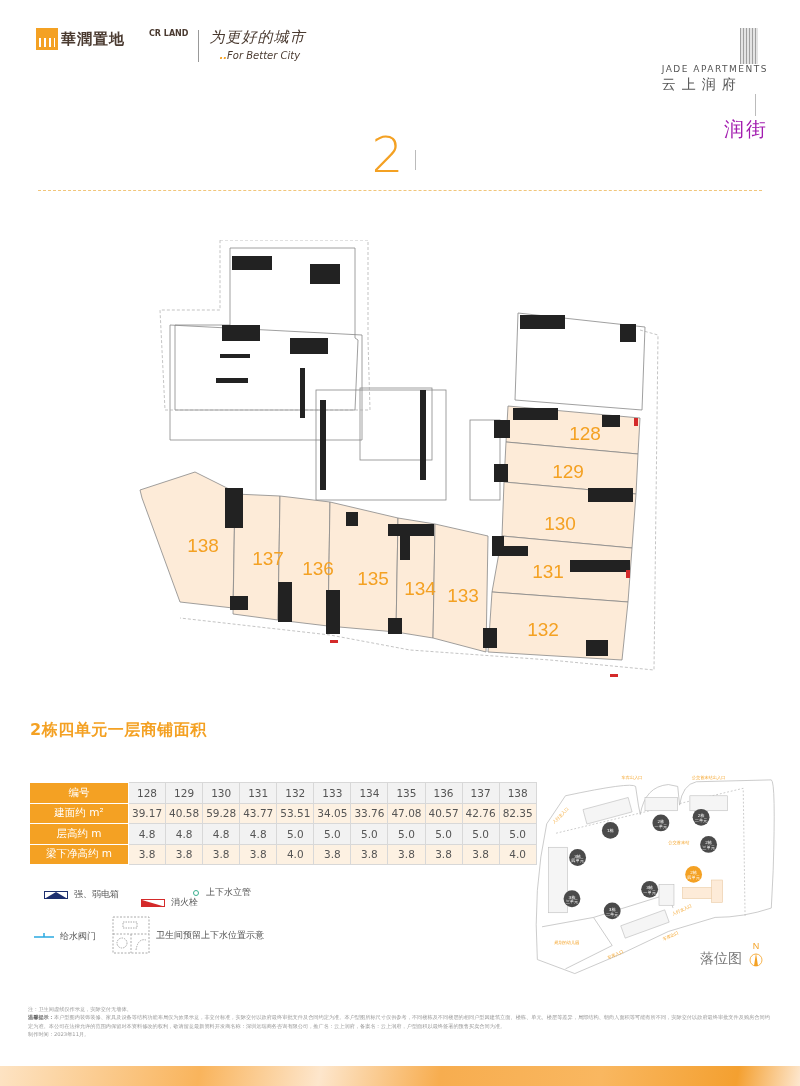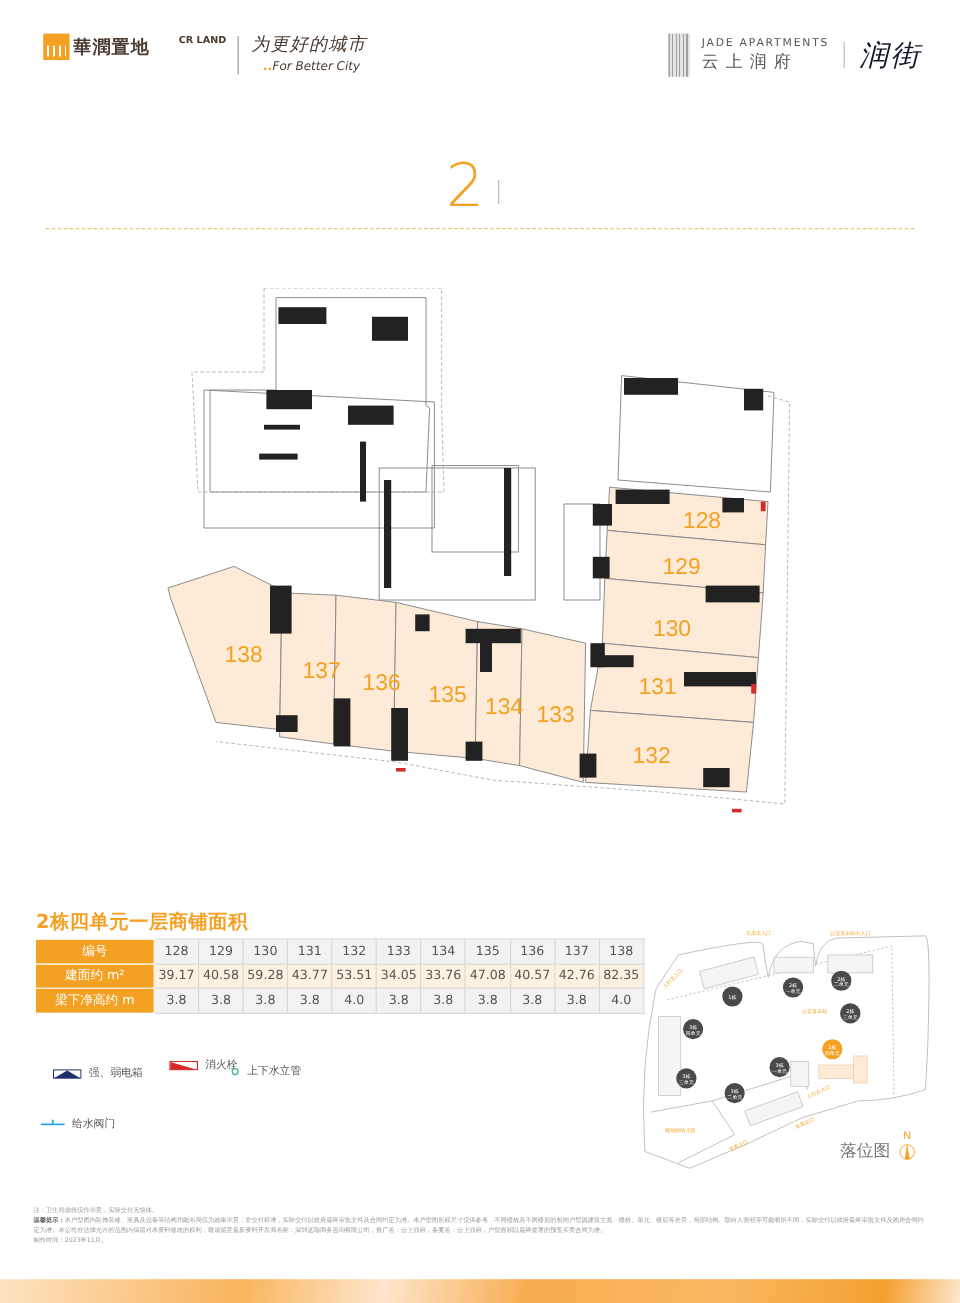--- a/index.html
+++ b/index.html
@@ -14,43 +14,43 @@
   .crl-mark:after { content: ""; position: absolute; left: 3px; right: 3px; bottom: 3px; height: 9px;
     background: repeating-linear-gradient(90deg, #fff 0 2px, transparent 2px 5px); }
   .crl-cn { font-size: 15px; font-weight: bold; color: #4a3a30; letter-spacing: 1px; }
   .crl-en { font-size: 8px; font-weight: bold; color: #4a3a30; margin-left: 24px; margin-top: 1px; }
   .hdr-sep { width: 1px; height: 32px; background: #999; margin: 2px 10px 0; }
   .slogan { display: flex; flex-direction: column; }
   .slogan-cn { font-size: 15px; color: #4a3a30; font-style: italic; letter-spacing: 1px; }
   .slogan-en { font-size: 10px; color: #4a3a30; font-style: italic; margin-top: 3px; margin-left: 10px; }
   .slogan-en b { color: #f4a123; }
 
-  .hdr-right { position: absolute; right: 32px; top: 28px; display: flex; align-items: center; }
+  .hdr-right { position: absolute; right: 32px; top: 28px; display: flex; align-items: flex-end; flex-direction: column; }
   .jade-mark { width: 18px; height: 36px; margin-right: 10px;
     background: repeating-linear-gradient(90deg, #888 0 1px, #ddd 1px 3px); opacity: .8; }
   .jade-text { display: flex; flex-direction: column; }
   .jade-en { font-size: 9px; color: #555; letter-spacing: 1.5px; }
   .jade-cn { font-size: 14px; color: #555; letter-spacing: 6px; margin-top: 2px; }
-  .runjie { font-size: 24px; color: #0f172a; letter-spacing: 2px; font-weight: 300; font-style: italic; }
+  .runjie { font-size: 20px; color: #a21caf; letter-spacing: 2px; font-weight: 300; }
   .hdr-sep2 { width: 1px; height: 22px; background: #bbb; margin: 0 12px; }
 
   
   .title { position: absolute; left: 0; width: 800px; top: 130px; text-align: center; display: flex; justify-content: center; align-items: flex-end; }
   .title-num { font-size: 50px; color: #f4a123; font-weight: 200; line-height: 50px; }
   .title-unit { font-size: 32px; color: #f4a123; margin-left: 4px; line-height: 44px; letter-spacing: 1px; }
   .title-bar { width: 1px; height: 20px; background: #bbb; margin: 0 12px 10px; }
   .title-main { font-size: 32px; color: #555; line-height: 44px; letter-spacing: 2px; }
   .title-rule { position: absolute; left: 38px; right: 38px; top: 190px; border-top: 1px dashed #f1c57a; }
 
   
   .plan { position: absolute; left: 130px; top: 240px; width: 540px; height: 440px; }
   .plan svg { width: 100%; height: 100%; }
 
   
-  .tbl-title { position: absolute; left: 30px; top: 758px; font-size: 16px; font-weight: bold; color: #f4a123; letter-spacing: 0.5px; }
+  .tbl-title { position: absolute; left: 30px; top: 720px; font-size: 16px; font-weight: bold; color: #f4a123; letter-spacing: 0.5px; }
   table.areas { position: absolute; left: 29px; top: 782px; border-collapse: collapse; font-size: 10.5px; }
   table.areas td { border: 1px solid #d8d8d8; height: 20.5px; text-align: center; color: #555; padding: 0 3px; }
   table.areas td.hd { background: #f4a123; color: #fff; width: 99px; border-color: #fff; }
   table.areas tr:nth-child(odd) td.v { background: #f2f2f2; width: 37px; }
   table.areas tr:nth-child(even) td.v { background: #fdf1e2; width: 37px; }
 
   
   .legend { position: absolute; left: 28px; top: 880px; width: 300px; height: 80px; font-size: 9px; color: #555; }
   .lg { position: absolute; display: flex; align-items: center; }
   .lg-label { margin-left: 6px; }
@@ -213,20 +213,34 @@
     <td class="v">43.77</td>
     <td class="v">53.51</td>
     <td class="v">34.05</td>
     <td class="v">33.76</td>
     <td class="v">47.08</td>
     <td class="v">40.57</td>
     <td class="v">42.76</td>
     <td class="v">82.35</td>
   </tr>
   <tr>
+    <td class="hd">层高约 m</td>
+    <td class="v">4.8</td>
+    <td class="v">4.8</td>
+    <td class="v">4.8</td>
+    <td class="v">4.8</td>
+    <td class="v">5.0</td>
+    <td class="v">5.0</td>
+    <td class="v">5.0</td>
+    <td class="v">5.0</td>
+    <td class="v">5.0</td>
+    <td class="v">5.0</td>
+    <td class="v">5.0</td>
+  </tr>
+  <tr>
     <td class="hd">梁下净高约 m</td>
     <td class="v">3.8</td>
     <td class="v">3.8</td>
     <td class="v">3.8</td>
     <td class="v">3.8</td>
     <td class="v">4.0</td>
     <td class="v">3.8</td>
     <td class="v">3.8</td>
     <td class="v">3.8</td>
     <td class="v">3.8</td>
@@ -237,39 +251,50 @@
   </table>
 
 <div class="legend">
   <div class="lg" style="left:16px;top:8px;align-items:center;">
     <svg width="24" height="8">
         <rect x="0.5" y="0.5" width="23" height="7" fill="#fff" stroke="#1d2f6f"></rect>
         <polygon points="1,7.5 12,1 23,7.5" fill="#1d2f6f"></polygon>
       </svg>
     <span class="lg-label">强、弱电箱</span>
   </div>
-  <div class="lg" style="left:97px;top:1px;padding-left:16px;">
+  <div class="lg" style="left:97px;top:16px;padding-left:16px;">
     <svg width="24" height="8">
         <rect x="0.5" y="0.5" width="23" height="7" fill="#fff" stroke="#d42a2a"></rect>
         <polygon points="1,1 23,7.5 1,7.5" fill="#d42a2a"></polygon>
       </svg>
     <span class="lg-label">消火栓</span>
   </div>
   <div class="lg" style="left:164px;top:6px;">
     <svg width="8" height="8">
         <circle cx="4" cy="4" r="2.5" fill="none" stroke="#3ab08f" stroke-width="1"></circle>
       </svg>
     <span class="lg-label">上下水立管</span>
   </div>
   <div class="lg" style="left:6px;top:50px;">
     <svg width="20" height="8">
         <line x1="0" y1="4" x2="20" y2="4" stroke="#2aa9e0" stroke-width="1.5"></line>
         <line x1="10" y1="0" x2="10" y2="4" stroke="#2aa9e0" stroke-width="1.5"></line>
       </svg>
     <span class="lg-label">给水阀门</span>
+  </div>
+  <div class="lg" style="left:84px;top:36px;">
+    <svg width="38" height="38">
+      <rect x="1" y="1" width="36" height="36" fill="none" stroke="#aaa" stroke-dasharray="2,1.5"></rect>
+      <rect x="11" y="6" width="14" height="6" fill="none" stroke="#aaa" stroke-dasharray="1.5,1"></rect>
+      <line x1="1" y1="18" x2="37" y2="18" stroke="#aaa" stroke-dasharray="2,1.5"></line>
+      <line x1="19" y1="18" x2="19" y2="37" stroke="#aaa" stroke-dasharray="2,1.5"></line>
+      <circle cx="10" cy="27" r="5" fill="none" stroke="#aaa" stroke-dasharray="1.5,1"></circle>
+      <path d="M24 34 Q26 22 34 24" fill="none" stroke="#aaa" stroke-dasharray="1.5,1"></path>
+    </svg>
+    <span class="lg-label">卫生间预留上下水位置示意</span>
   </div>
 </div>
 
 <div class="site">
   <svg viewBox="0 0 280 220" width="262" height="210">
     <g fill="none" stroke="#bbb" stroke-width="0.8">
       <path d="M40 20 Q110 5 115 10 L118 30 L120 40 Q125 10 150 8 L160 10 L162 30 Q165 8 180 5 L260 3 Q265 5 262 100 L260 140 Q230 150 200 150 L150 165 Q100 190 50 210 L10 195 Q5 120 20 50 Z"></path>
       <path d="M30 60 L230 12 L232 150" stroke-dasharray="2,2"></path>
       <path d="M15 160 L70 150 L90 180 L40 205"></path>
       <path d="M70 150 L150 125 L155 140"></path>

